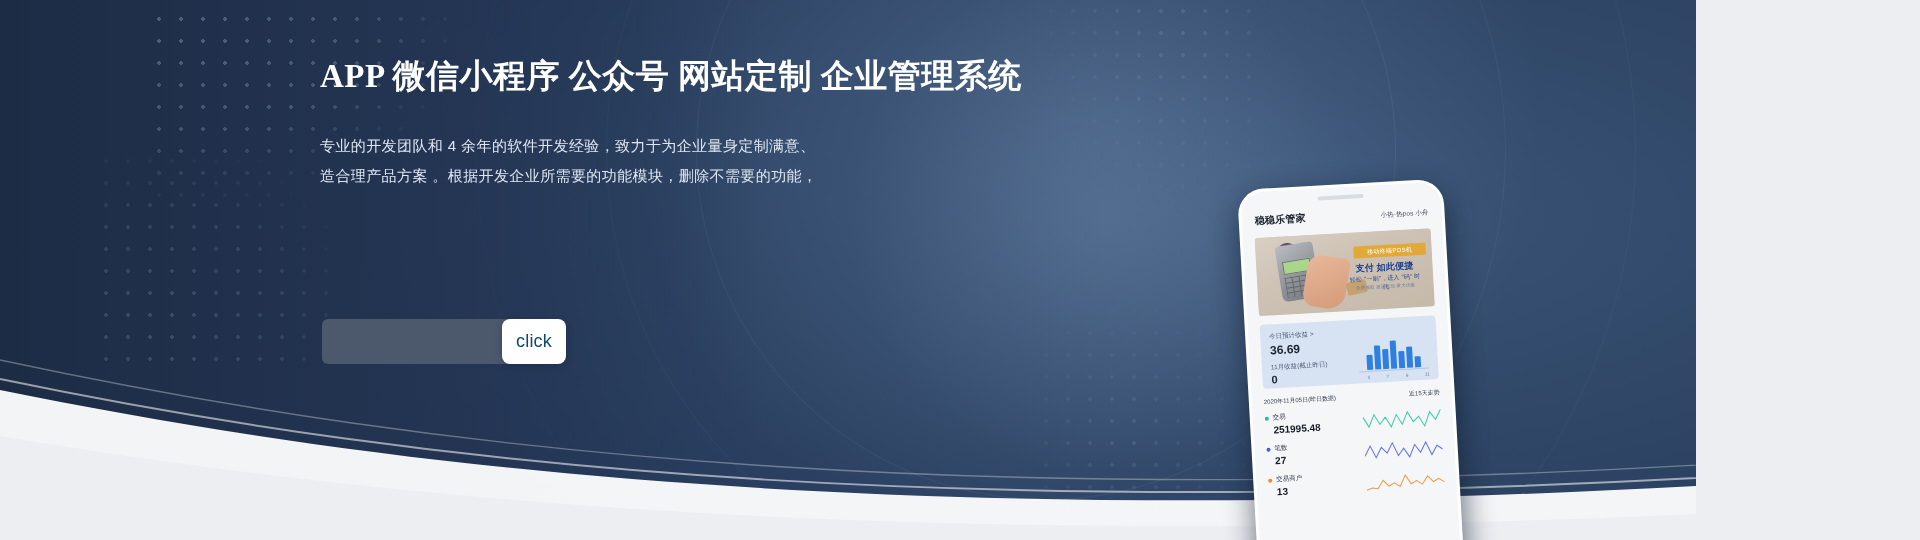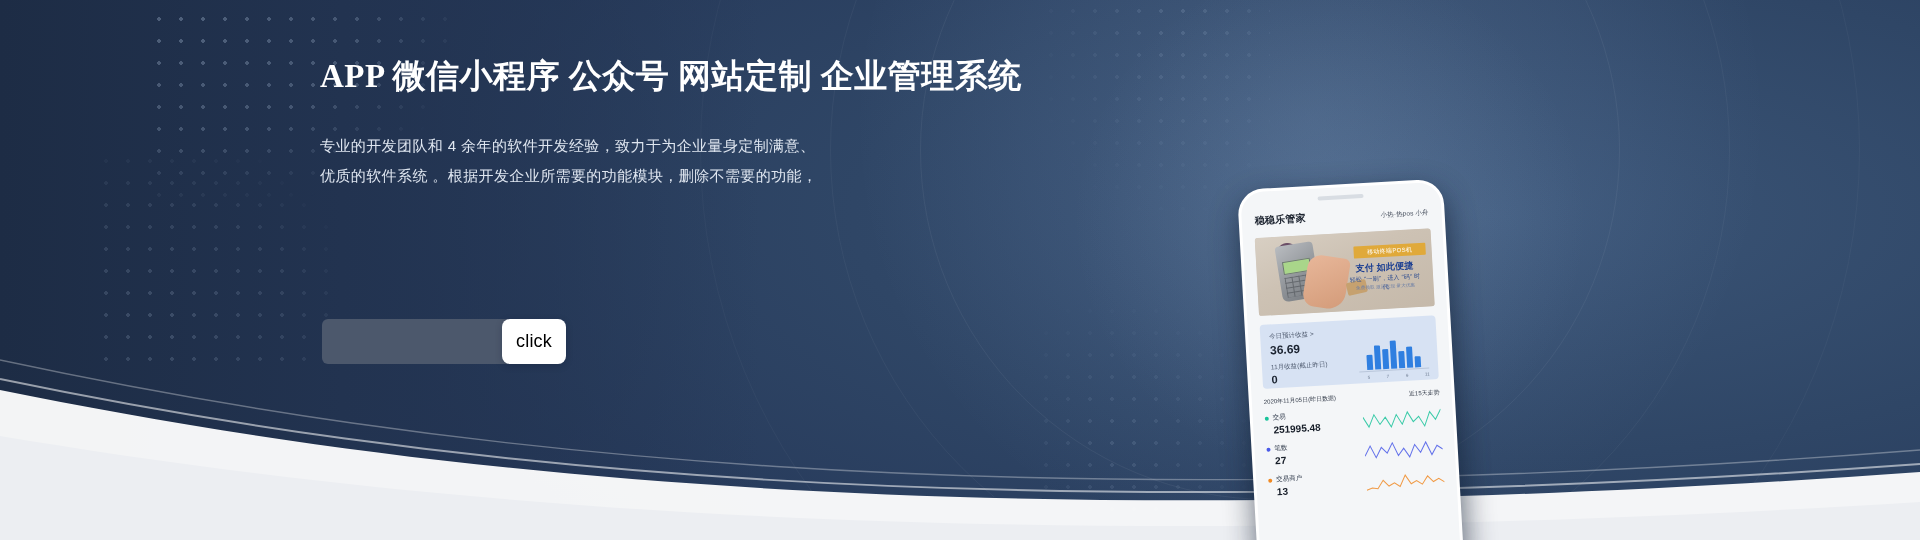--- a/index.html
+++ b/index.html
@@ -1,21 +1,21 @@
 <!DOCTYPE html>
 <html><head>
 <meta charset="utf-8">
 <style>
   * { margin:0; padding:0; box-sizing:border-box; }
   html, body {
     width:1920px; height:540px; overflow:hidden;
     font-family:"Liberation Sans","DejaVu Sans",sans-serif;
     background:#eceef2;
   }
-  #stage { position:relative; width:1920px; height:540px; overflow:hidden; }
+  #stage { position:relative; width:1696px; height:540px; overflow:hidden; }
 
   
   .bg-base {
     position:absolute; inset:0;
     background:
       radial-gradient(120% 160% at 78% 40%, #3b5577 0%, #2f4666 28%, #26395a 52%, #223350 72%, #1f2f4a 100%);
   }
   .bg-left-fade {
     position:absolute; left:0; top:0; width:760px; height:100%;
     background:linear-gradient(90deg,#1d2c45 0%, #223350 45%, rgba(34,51,80,0) 100%);
@@ -78,21 +78,21 @@
     position:absolute; left:322px; top:319px;
     display:flex; align-items:stretch;
     width:244px; height:45px;
   }
   .cta-bar {
     flex:1; background:#4c586c; border-radius:6px 0 0 6px;
   }
   .cta-btn {
     width:64px; background:#ffffff; border-radius:8px;
     display:flex; align-items:center; justify-content:center;
-    color:#000000; font-size:18px; letter-spacing:.2px;
+    color:#0c4a6e; font-size:18px; letter-spacing:.2px;
     box-shadow:0 2px 7px rgba(10,20,40,0.22);
     margin-left:-6px; cursor:pointer;
   }
 
   
   .phone-wrap {
     position:absolute; left:1248px; top:184px;
     width:206px; height:400px;
     transform:rotate(-3.2deg);
   }
@@ -237,21 +237,21 @@
     <path d="M0,150 C420,235 980,300 1920,232 L1920,300 L0,300 Z" fill="#ffffff" opacity="0.95"></path>
     <path d="M0,196 C430,268 1010,318 1920,262 L1920,300 L0,300 Z" fill="#eceef2"></path>
     <path d="M0,139 C420,226 980,292 1920,224" fill="none" stroke="#ffffff" stroke-width="2" opacity=".55"></path>
     <path d="M0,120 C430,212 1000,282 1920,210" fill="none" stroke="#ffffff" stroke-width="1.4" opacity=".32"></path>
   </svg>
 
   <div class="copy" data-name="hero-copy">
     <div class="headline" data-name="page-title">APP 微信小程序 公众号 网站定制 企业管理系统</div>
     <div class="para" data-name="hero-paragraph">
       <div class="para-line" data-name="paragraph-line">专业的开发团队和  4  余年的软件开发经验，致力于为企业量身定制满意、</div>
-      <div class="para-line" data-name="paragraph-line">优质的软件系统 。根据开发企业所需要的功能模块，删除不需要的功能，</div>
+      <div class="para-line" data-name="paragraph-line">造合理产品方案 。根据开发企业所需要的功能模块，删除不需要的功能，</div>
     </div>
   </div>
 
   <div class="cta" data-name="cta-group">
     <div class="cta-bar" data-name="cta-input"></div>
     <div class="cta-btn" data-name="click-button">click</div>
   </div>
 
   <div class="phone-wrap" data-name="phone-mockup">
     <div class="phone-shadow" data-name="phone-shadow"></div>

